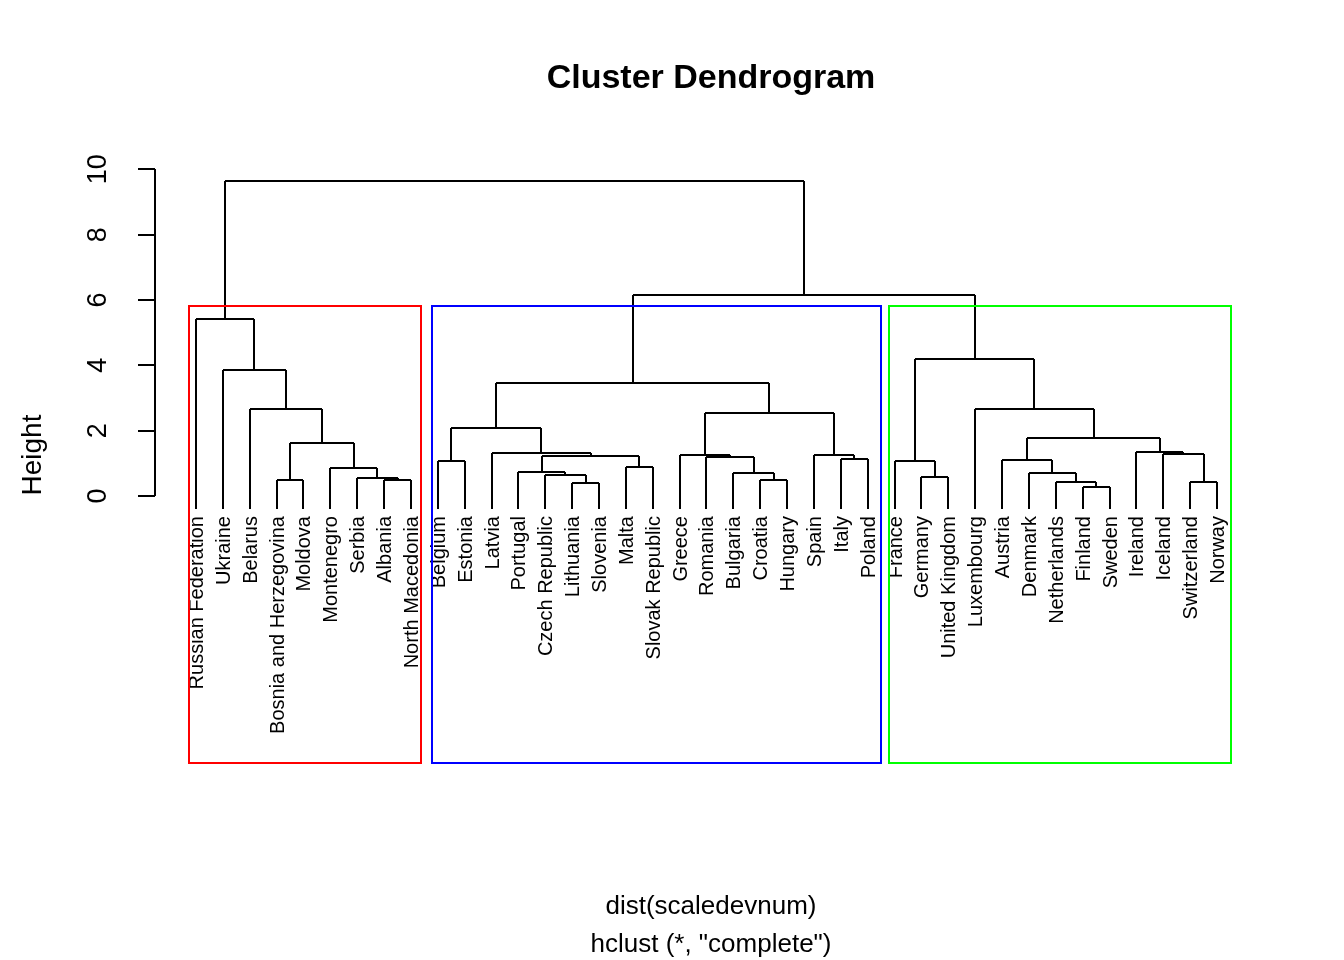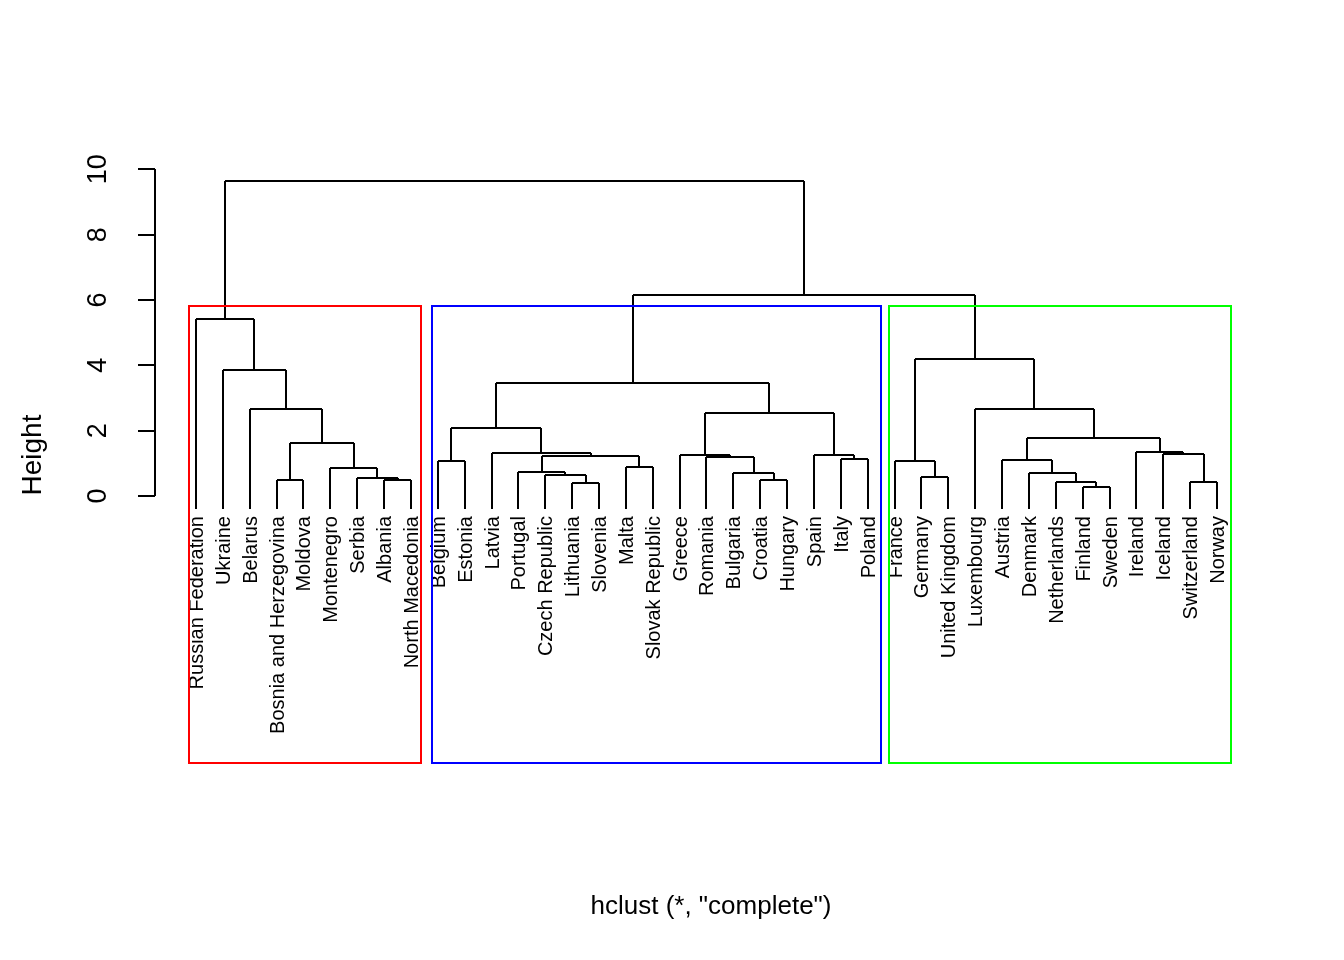--- a/index.html
+++ b/index.html
@@ -193,17 +193,19 @@
       <line x1="632.821409375" y1="382.63509999999997" x2="632.821409375" y2="295.07949999999994" stroke="#000000" stroke-width="2" shape-rendering="crispEdges"></line>
       <line x1="974.553871875" y1="359.4394" x2="974.553871875" y2="295.07949999999994" stroke="#000000" stroke-width="2" shape-rendering="crispEdges"></line>
       <line x1="632.821409375" y1="295.07949999999994" x2="974.553871875" y2="295.07949999999994" stroke="#000000" stroke-width="2" shape-rendering="crispEdges"></line>
       <line x1="225.177403125" y1="319.2553" x2="225.177403125" y2="180.73449999999997" stroke="#000000" stroke-width="2" shape-rendering="crispEdges"></line>
       <line x1="803.6876406250001" y1="295.07949999999994" x2="803.6876406250001" y2="180.73449999999997" stroke="#000000" stroke-width="2" shape-rendering="crispEdges"></line>
       <line x1="225.177403125" y1="180.73449999999997" x2="803.6876406250001" y2="180.73449999999997" stroke="#000000" stroke-width="2" shape-rendering="crispEdges"></line>
       <rect x="189" y="306" width="232" height="457" fill="none" stroke="#FF0000" stroke-width="2" shape-rendering="crispEdges"></rect>
       <rect x="432" y="306" width="449" height="457" fill="none" stroke="#0000FF" stroke-width="2" shape-rendering="crispEdges"></rect>
       <rect x="889" y="306" width="342" height="457" fill="none" stroke="#00FF00" stroke-width="2" shape-rendering="crispEdges"></rect>
     </svg>
+  <div class="title">Cluster Dendrogram</div>
   <div class="ylab">Height</div>
   <div class="caption">
+    <div>dist(scaledevnum)</div>
     <div>hclust (*, "complete")</div>
   </div>
 </div>
 
 </body></html>

